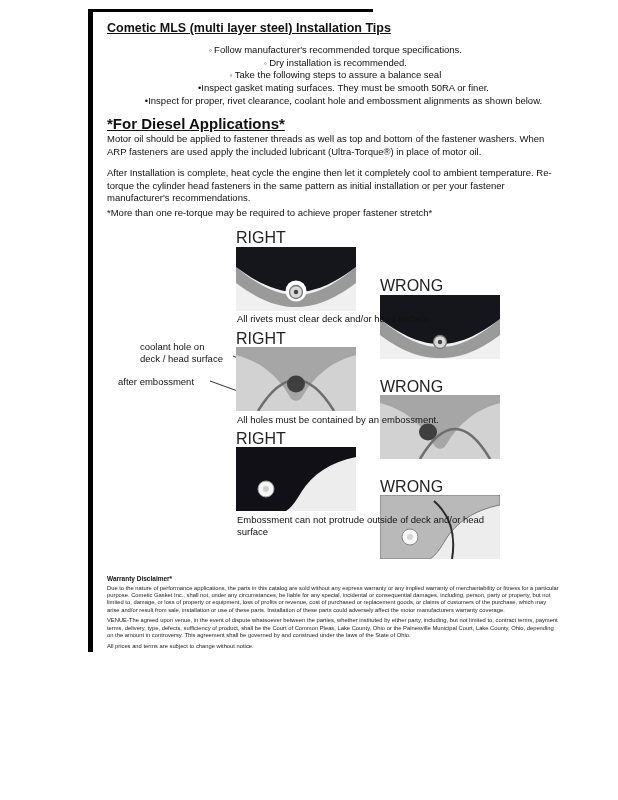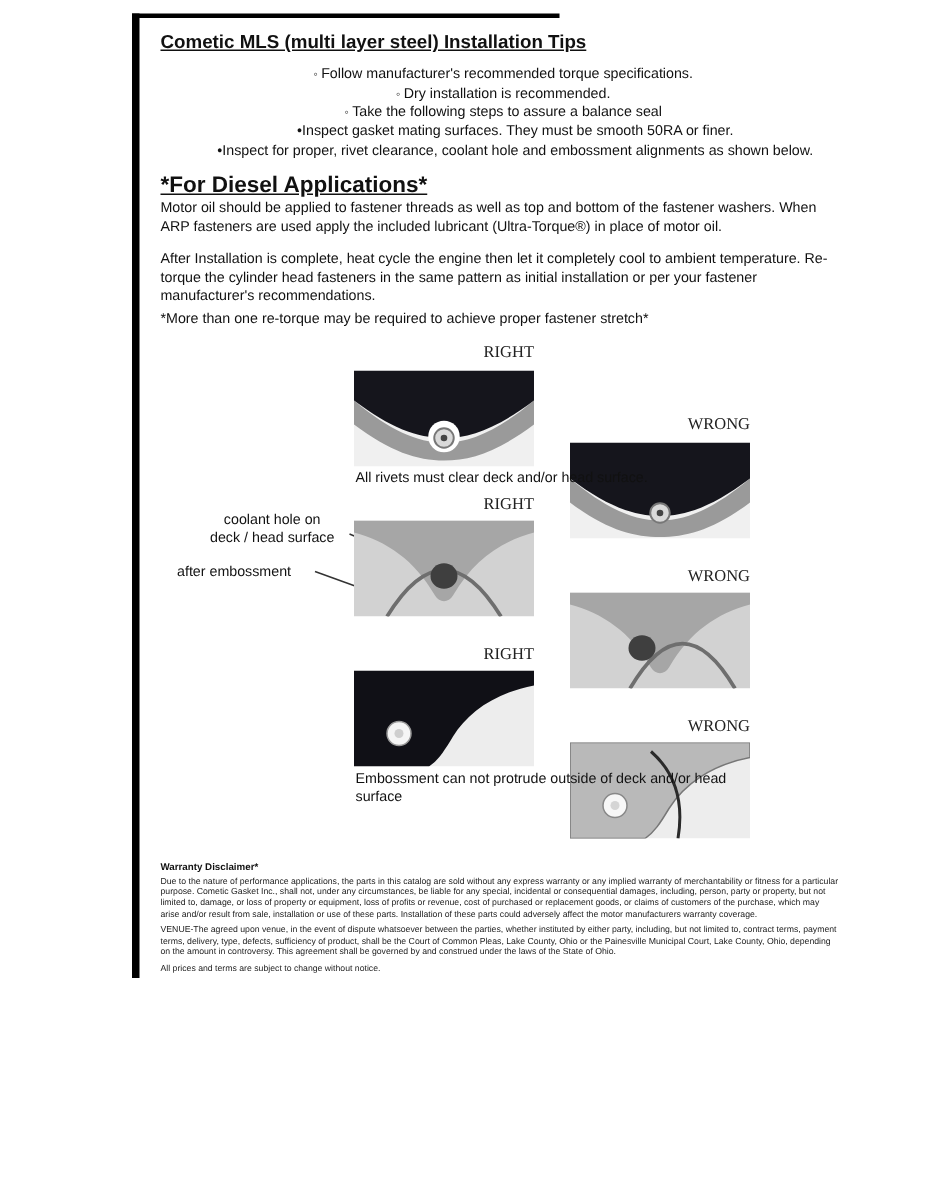--- a/index.html
+++ b/index.html
@@ -25,35 +25,35 @@
   .tip::before    { content: "\25E6\00a0"; font-size: 8px; }
   .subtip { margin-left: 16px; padding-left: 10px; text-indent: -8px; }
   .subtip::before { content: "\2022"; }
 
   .diesel-heading { position: absolute; left: 107px; top: 115px; font-size: 15px; font-weight: bold; text-decoration: underline; }
   .para { position: absolute; left: 107px; width: 455px; font-size: 9.5px; line-height: 1.32; }
   .p1 { top: 133px; }
   .p2 { top: 167px; }
   .note { position: absolute; left: 107px; top: 207px; font-size: 9.5px; }
 
-  .hdr { position: absolute; width: 120px; text-align: right; font-size: 11px; color: #222; font-family: Liberation Serif, serif; }
+  .hdr { position: absolute; width: 120px; text-align: left; font-size: 16px; color: #222; }
   .col-l { left: 236px; }
   .col-r { left: 380px; margin-top: 48px; }
   .hr1 { top: 229px; } .hr2 { top: 330px; } .hr3 { top: 430px; }
 
   .panel { position: absolute; width: 120px; height: 64px; }
   .pr1 { top: 247px; } .pr2 { top: 347px; } .pr3 { top: 447px; }
   .panel svg { display: block; width: 120px; height: 64px; }
 
   .cap { position: absolute; left: 237px; font-size: 9.5px; line-height: 1.25; }
   .c1 { top: 313px; width: 290px; }
   .c2 { top: 414px; width: 290px; }
   .c3 { top: 514px; width: 250px; }
 
-  .side-label { position: absolute; font-size: 9.5px; line-height: 1.22; text-align: center; }
+  .side-label { position: absolute; font-size: 9.5px; line-height: 1.22; }
   .lbl-coolant { left: 140px; top: 341px; }
   .lbl-emboss  { left: 118px; top: 376px; }
   .pointer-svg { position: absolute; left: 205px; top: 348px; width: 95px; height: 56px; pointer-events: none; }
 
   .warranty { position: absolute; left: 107px; top: 575px; width: 452px; }
   .warranty-heading { font-size: 6.5px; font-weight: bold; margin-bottom: 3px; }
   .warranty p { margin: 0 0 3.5px 0; font-size: 5.8px; line-height: 1.25; color: #222; }
 
   .page-code { position: absolute; left: 388px; top: 758px; font-size: 13px; color: #222; }
 </style>
@@ -126,20 +126,21 @@
     </svg>
   </div>
   <div class="panel col-r pr2">
     <svg viewBox="0 0 120 64">
       <rect x="0" y="0" width="120" height="64" fill="#d2d2d2"></rect>
       <path d="M0 0 H120 V8 C98 14 80 26 66 50 C63 55 57 55 54 50 C40 26 22 14 0 8 Z" fill="#a6a6a6"></path>
       <path d="M40 64 Q75 4 110 64" fill="none" stroke="#6e6e6e" stroke-width="2.5"></path>
       <ellipse cx="48" cy="37" rx="9" ry="8.5" fill="#3f3f3f"></ellipse>
     </svg>
   </div>
+  <div class="cap c2">All holes must be contained by an embossment.</div>
 
   <div class="hdr col-l hr3">RIGHT</div>
   <div class="hdr col-r hr3">WRONG</div>
 
   <div class="panel col-l pr3">
     <svg viewBox="0 0 120 64">
       <rect x="0" y="0" width="120" height="64" fill="#ededed"></rect>
       <path d="M0 0 H120 V10 C94 15 76 28 66 44 C60 54 56 60 50 64 L0 64 Z" fill="#101016"></path>
       <circle cx="30" cy="42" r="8" fill="#f5f5f5" stroke="#999" stroke-width="1"></circle>
       <circle cx="30" cy="42" r="3" fill="#cfcfcf"></circle>

